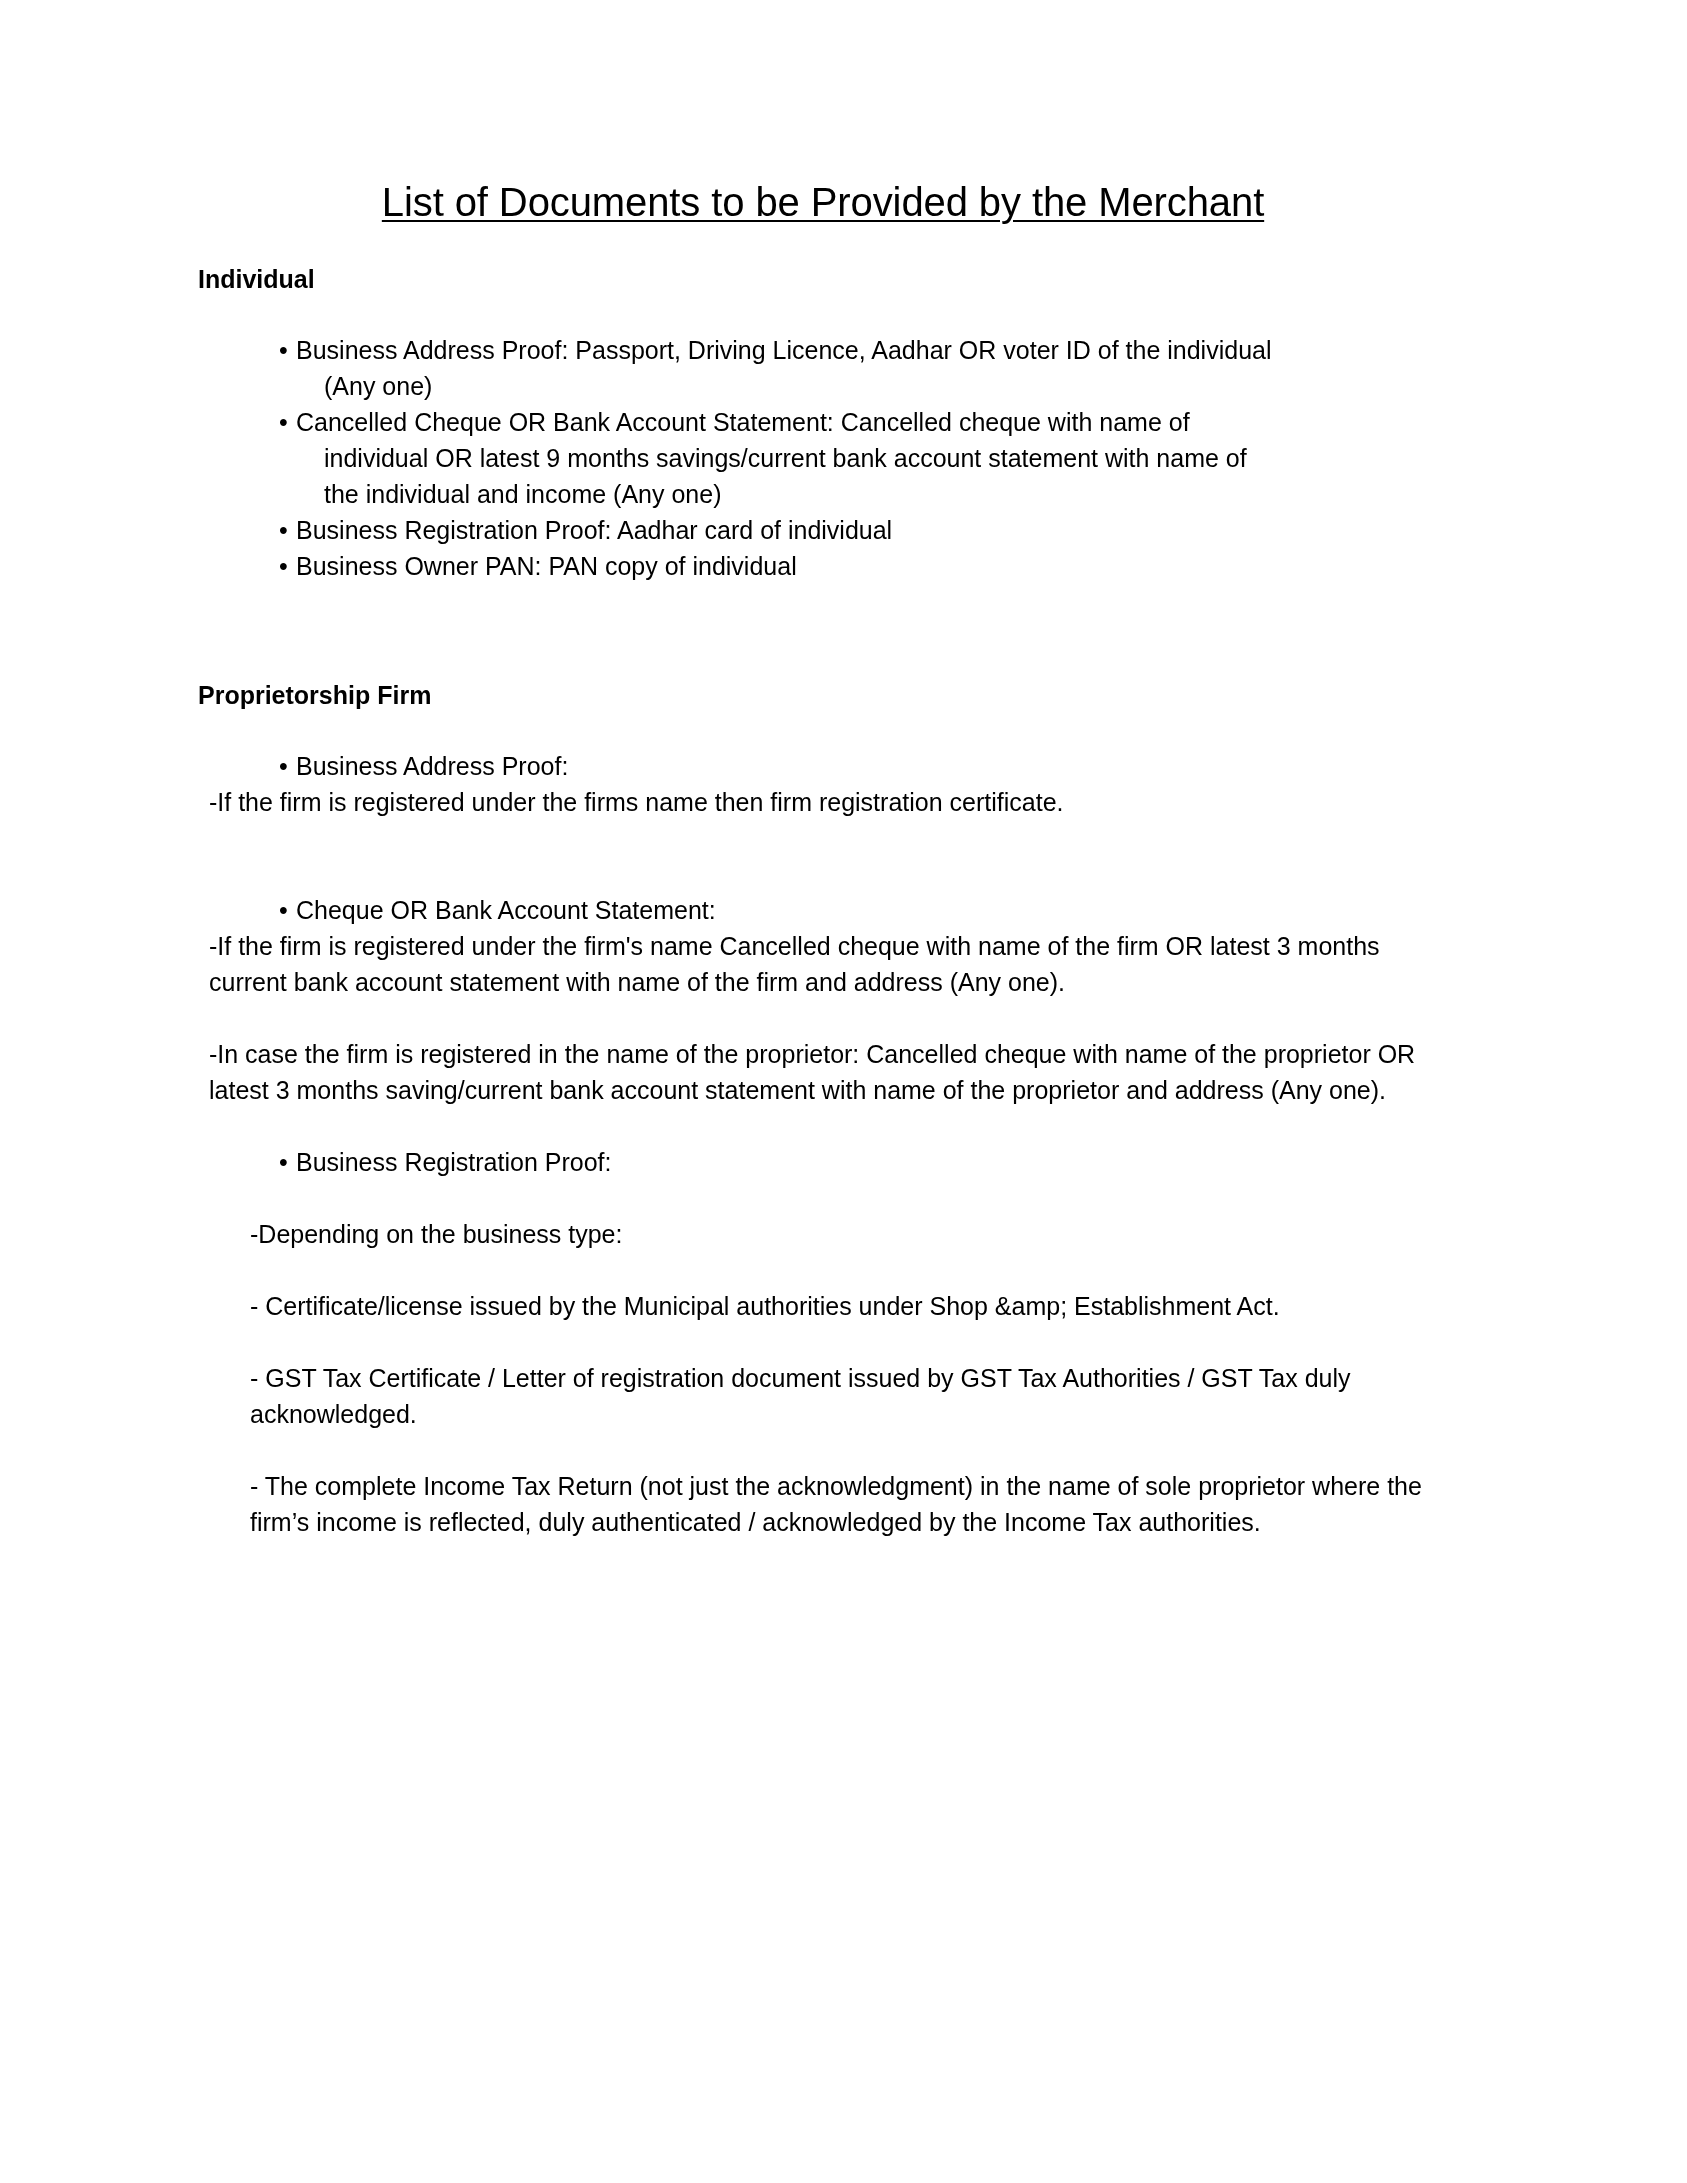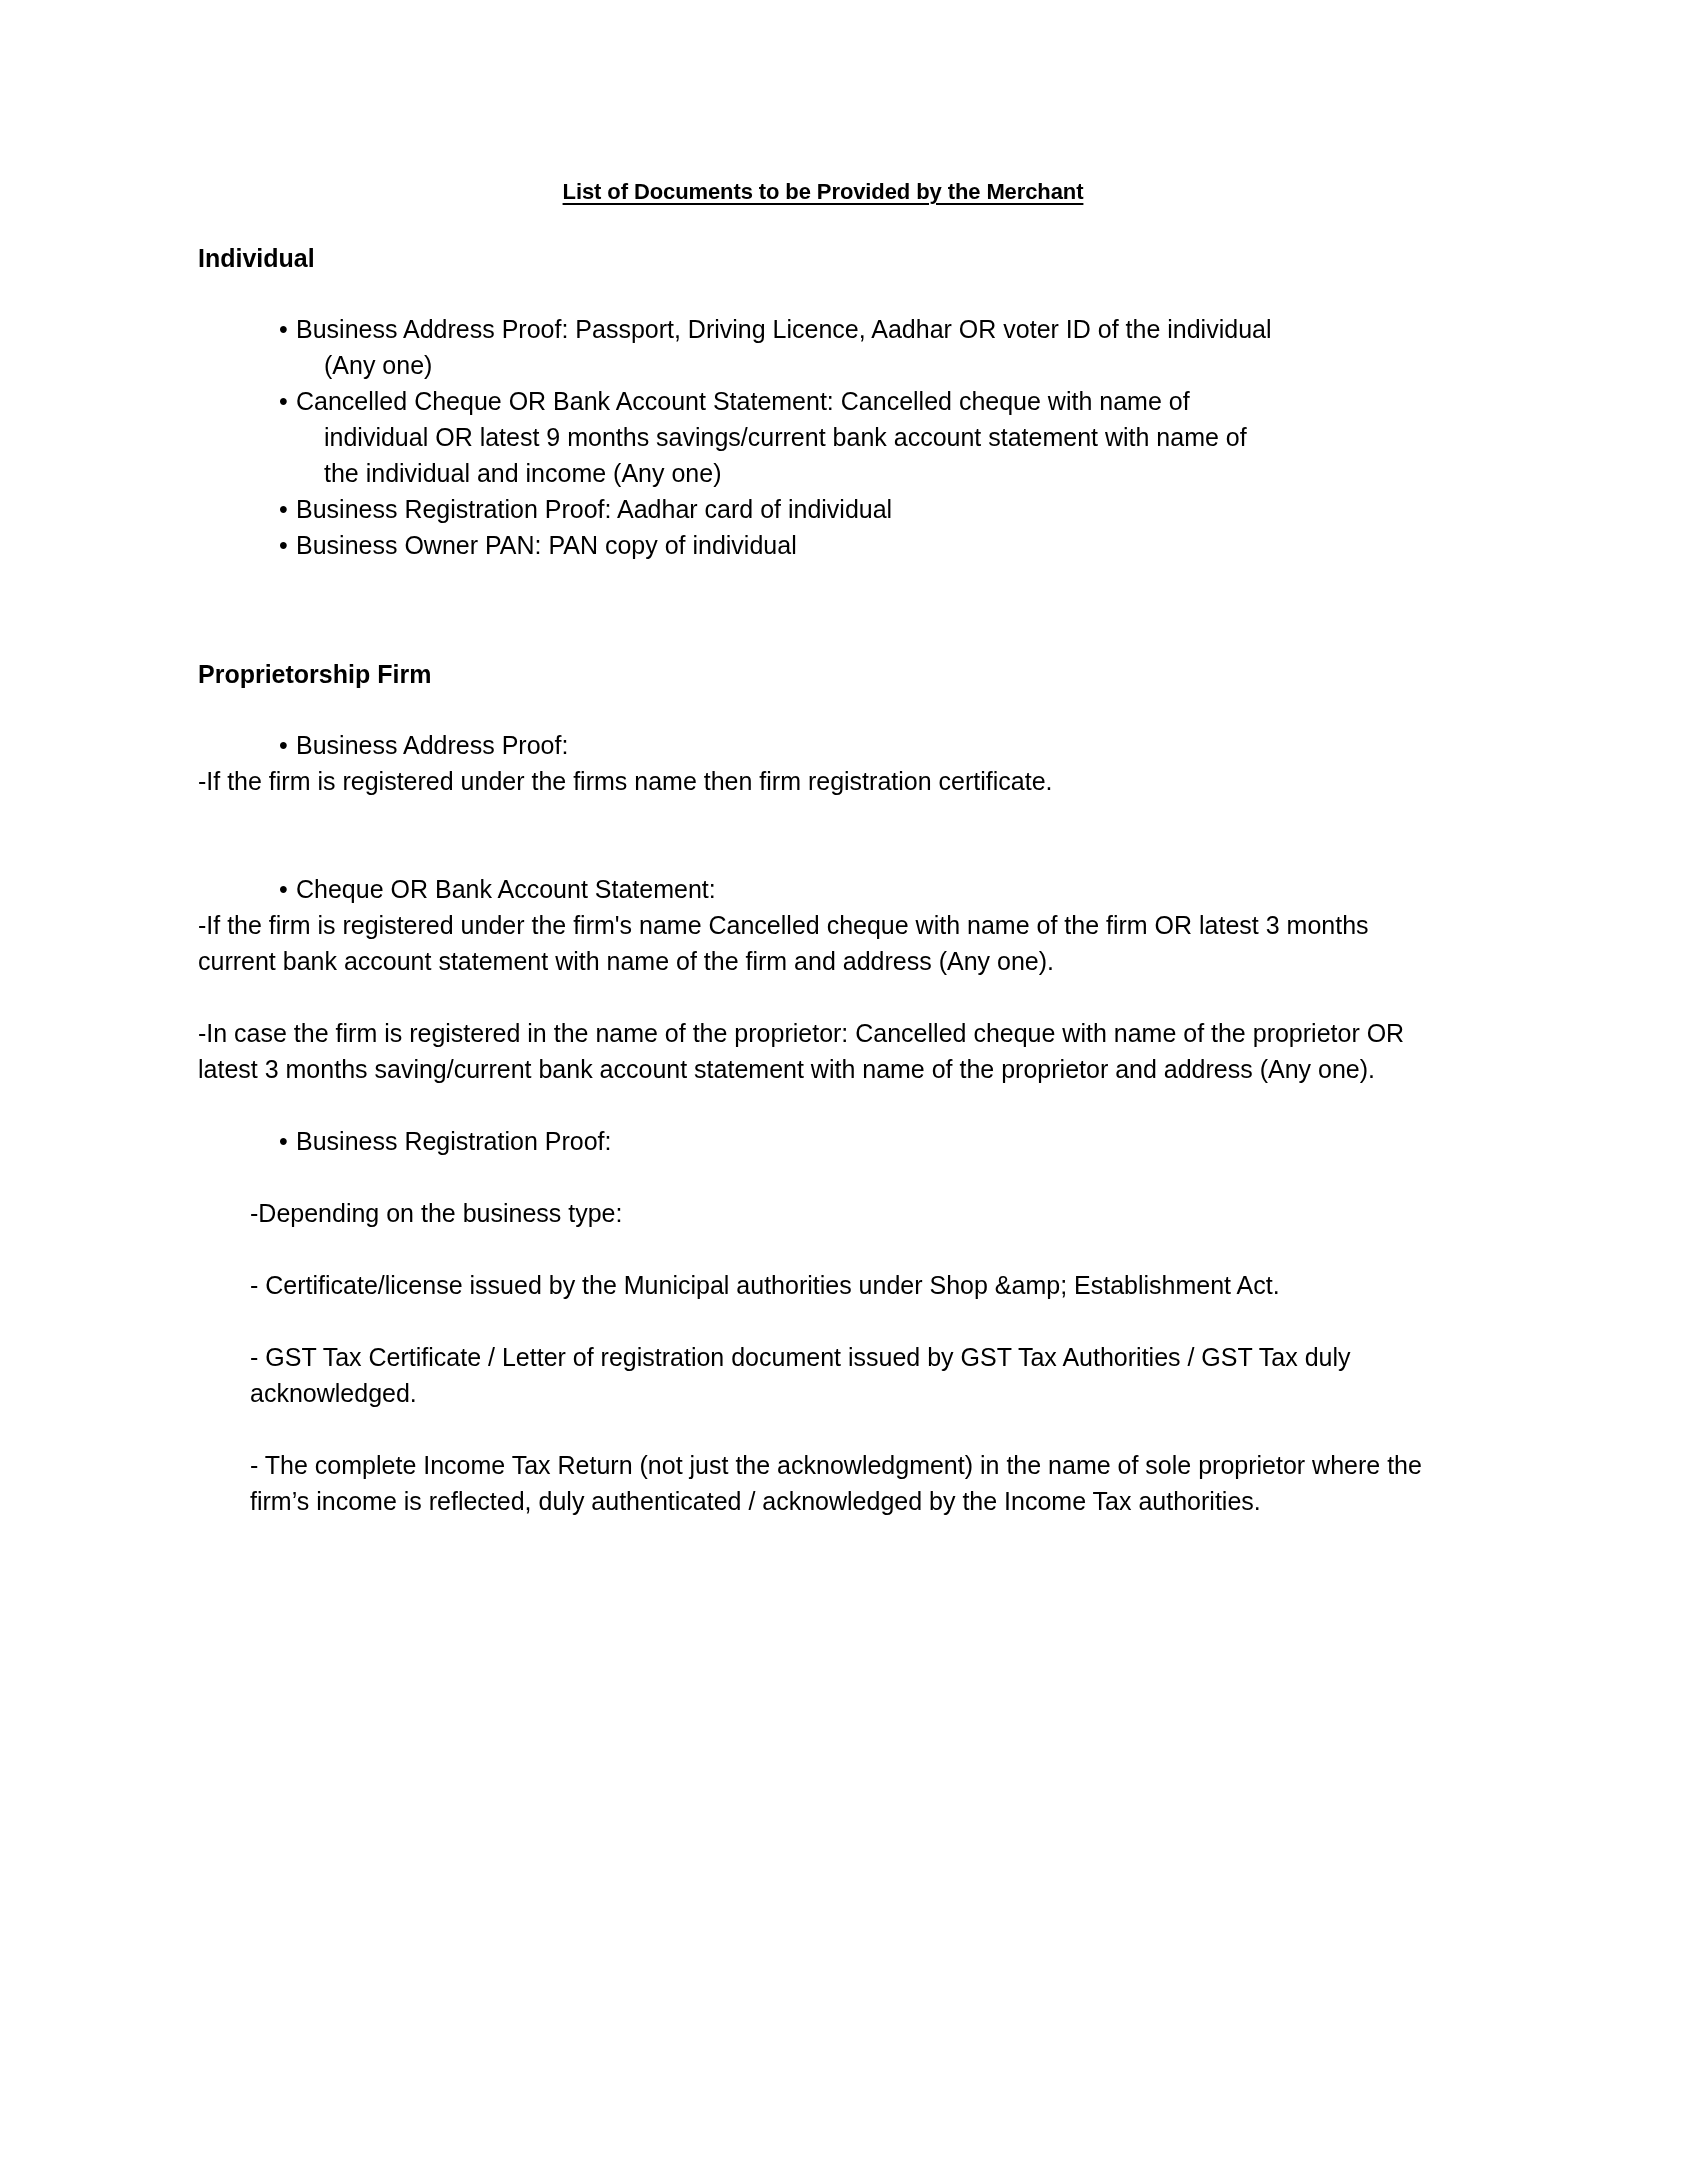--- a/index.html
+++ b/index.html
@@ -26,22 +26,22 @@
   }
 
   .content {
     position: absolute;
     left: 198px;
     top: 179px;
     width: 1250px;
   }
 
   .doc-title {
-    font-size: 22px;
-    font-weight: bold;
+    font-size: 40px;
+    font-weight: normal;
     text-align: center;
     line-height: 1.18;
     margin: 0 0 38px 0;
     letter-spacing: -0.1px;
   }
   .doc-title .underline-span {
     text-decoration: underline;
     text-underline-offset: 4px;
     text-decoration-thickness: 2px;
   }
@@ -94,20 +94,21 @@
     margin: 0;
     padding: 0;
   }
 
   .indent-sm {
     padding-left: 52px;  
   }
 
   .flush {
     padding-left: 0;
+    margin-left: 11px;
   }
 
   .gap-para {
     height: 36px;
   }
 </style>
 </head>
 <body>
 
 <div class="page">

